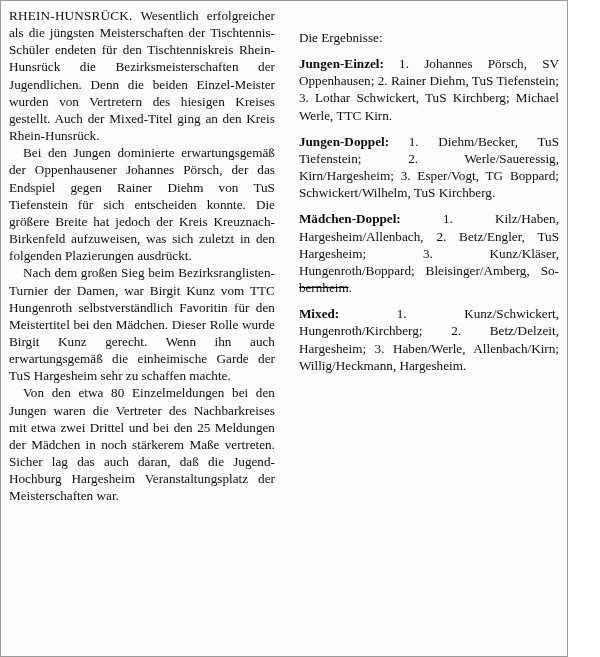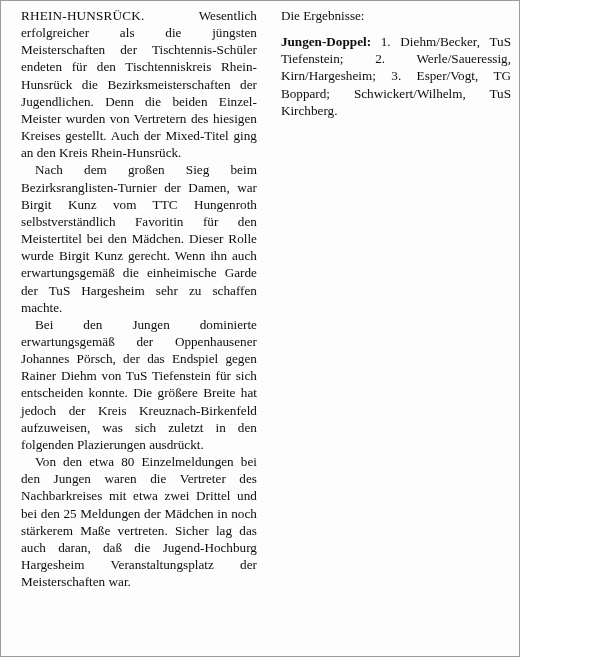--- a/index.html
+++ b/index.html
@@ -9,38 +9,38 @@
   }
   body {
     width: 600px;
     height: 657px;
     font-family: "Liberation Serif", serif;
     color: #0d0d0d;
     overflow: hidden;
   }
   #page {
     position: relative;
-    width: 520px;
+    width: 568px;
     height: 657px;
     box-sizing: border-box;
     border: 1px solid #9a9a9a;
     background: #fdfdfd;
-    padding: 6px 8px 0 20px;
+    padding: 6px 8px 0 8px;
   }
   .columns {
     display: flex;
     gap: 14px;
     height: 100%;
   }
   .col {
     width: 50%;
     box-sizing: border-box;
   }
   .col-left { padding-right: 2px; }
-  .col-right { padding-left: 8px; }
+  .col-right { padding-left: 8px; margin-top: 22px; }
 
   p {
     margin: 0;
     font-size: 13.2px;
     line-height: 1.30;
     text-align: justify;
     text-justify: inter-word;
     hyphens: manual;
   }
   .para + .para { margin-top: 0px; }
@@ -70,31 +70,40 @@
   }
 </style>
 </head>
 <body>
 
 <div id="page">
   <div class="columns">
 
     <div class="col col-left">
       <p class="para"><span class="sc">RHEIN-HUNSRÜCK.</span> <span>Wesentlich erfolgreicher als die jüngsten Meisterschaften der Tischtennis-Schüler endeten für den Tischtenniskreis Rhein-Hunsrück die Bezirksmeisterschaften der Jugendlichen. Denn die beiden Einzel-Meister wurden von Vertretern des hiesigen Kreises gestellt. Auch der Mixed-Titel ging an den Kreis Rhein-Hunsrück.</span></p>
+      <p class="para indent">Bei den Jungen dominierte erwartungsgemäß der Oppenhausener Johannes Pörsch, der das Endspiel gegen Rainer Diehm von TuS Tiefenstein für sich entscheiden konnte. Die größere Breite hat jedoch der Kreis Kreuznach-Birkenfeld aufzuweisen, was sich zuletzt in den folgenden Plazierungen ausdrückt.</p>
       <p class="para indent gap">Nach dem großen Sieg beim Bezirksranglisten-Turnier der Damen, war Birgit Kunz vom TTC Hungenroth selbstverständlich Favoritin für den Meistertitel bei den Mädchen. Dieser Rolle wurde Birgit Kunz gerecht. Wenn ihn auch erwartungsgemäß die einheimische Garde der TuS Hargesheim sehr zu schaffen machte.</p>
-      <p class="para indent">Bei den Jungen dominierte erwartungsgemäß der Oppenhausener Johannes Pörsch, der das Endspiel gegen Rainer Diehm von TuS Tiefenstein für sich entscheiden konnte. Die größere Breite hat jedoch der Kreis Kreuznach-Birkenfeld aufzuweisen, was sich zuletzt in den folgenden Plazierungen ausdrückt.</p>
       <p class="para indent gap">Von den etwa 80 Einzelmeldungen bei den Jungen waren die Vertreter des Nachbarkreises mit etwa zwei Drittel und bei den 25 Meldungen der Mädchen in noch stärkerem Maße vertreten. Sicher lag das auch daran, daß die Jugend-Hochburg Hargesheim Veranstaltungsplatz der Meisterschaften war.</p>
     </div>
 
     <div class="col col-right">
       <p class="res-head">Die Ergebnisse:</p>
 
+      <div class="res-block">
+        <p><span class="cat">Jungen-Einzel:</span><span> 1. Johannes Pörsch, SV Oppenhausen; 2. Rainer Diehm, TuS Tiefenstein; 3. Lothar Schwickert, TuS Kirchberg; Michael Werle, TTC Kirn.</span></p>
+      </div>
 
       <div class="res-block">
         <p><span class="cat">Jungen-Doppel:</span><span> 1. Diehm/Becker, TuS Tiefenstein; 2. Werle/Saueressig, Kirn/Hargesheim; 3. Esper/Vogt, TG Boppard; Schwickert/Wilhelm, TuS Kirchberg.</span></p>
       </div>
 
 
+      <div class="res-block">
+        <p><span class="cat">Mädchen-Doppel:</span><span> 1. Kilz/Haben, Hargesheim/Allenbach, 2. Betz/Engler, TuS Hargesheim; 3. Kunz/Kläser, Hungenroth/Boppard; Bleisinger/Amberg, So-</span><span class="strike">bernheim</span><span>.</span></p>
+      </div>
 
+      <div class="res-block">
+        <p><span class="cat">Mixed:</span><span> 1. Kunz/Schwickert, Hungenroth/Kirchberg; 2. Betz/Delzeit, Hargesheim; 3. Haben/Werle, Allenbach/Kirn; Willig/Heckmann, Hargesheim.</span></p>
+      </div>
     </div>
 
   </div>
 </div>
 
 </body></html>

